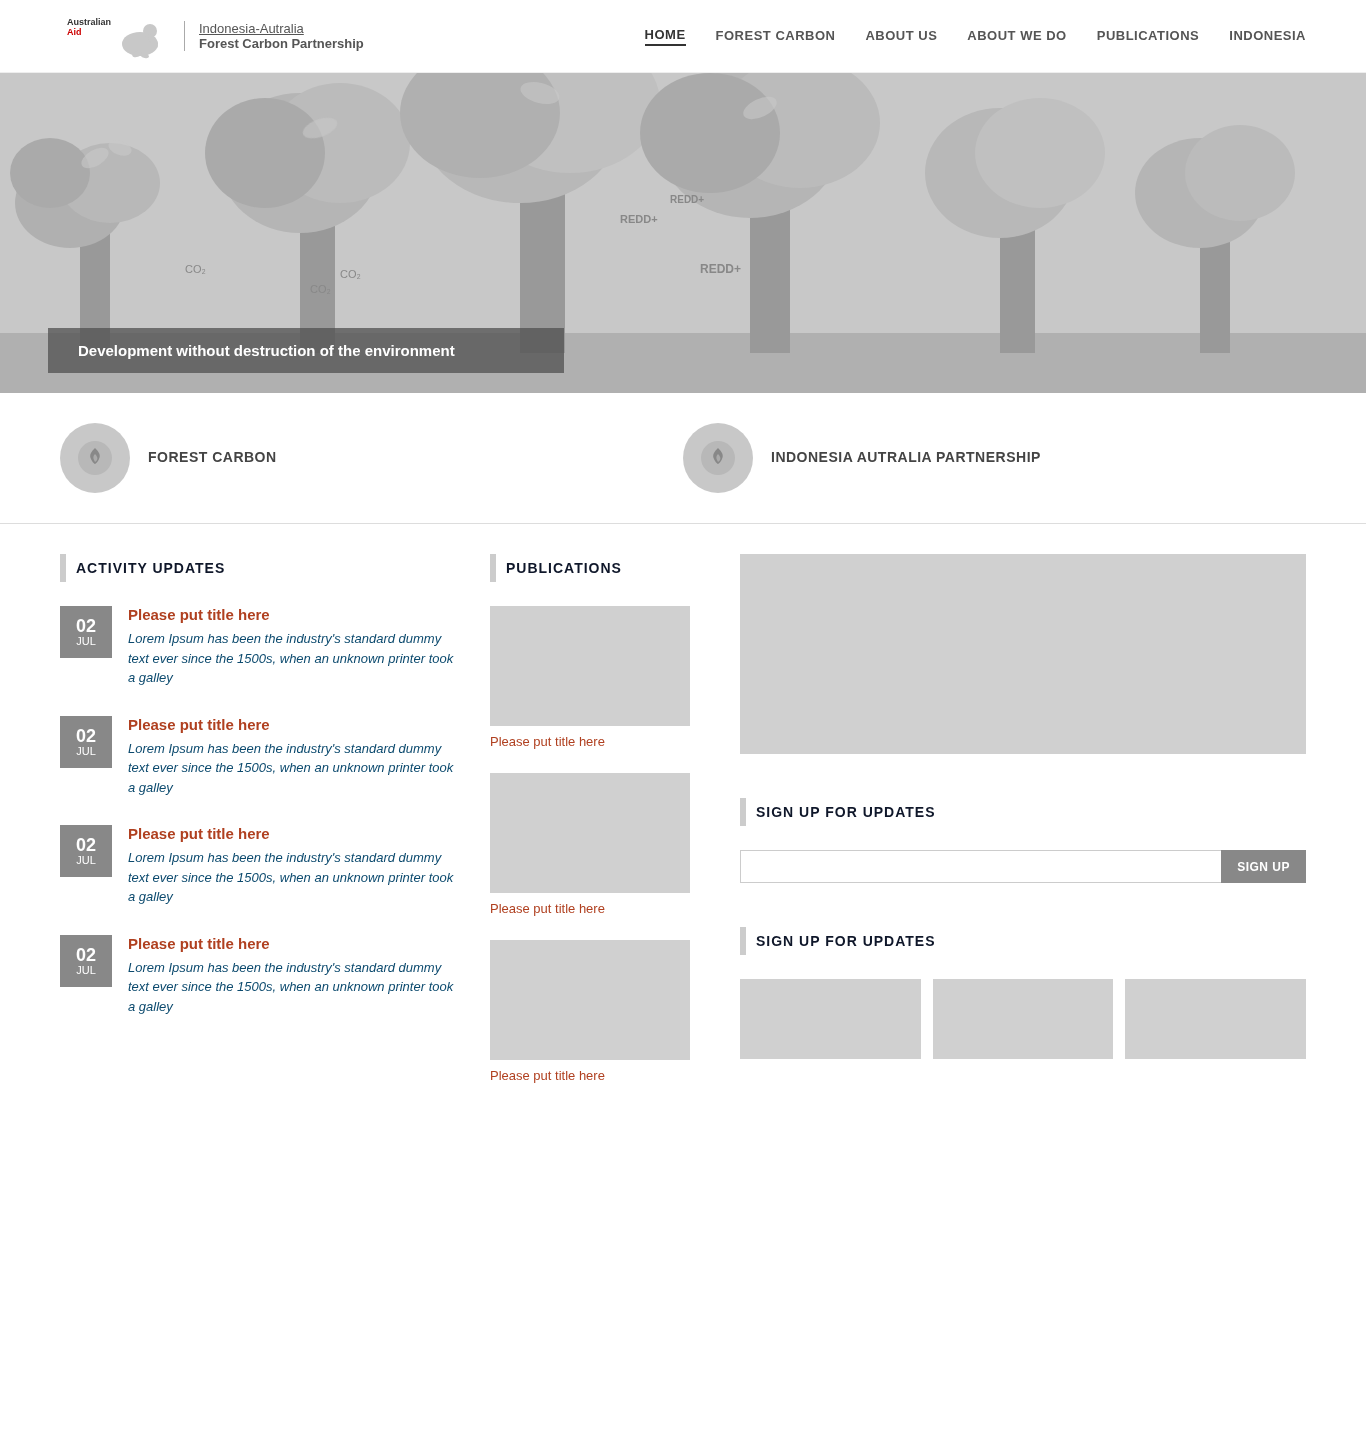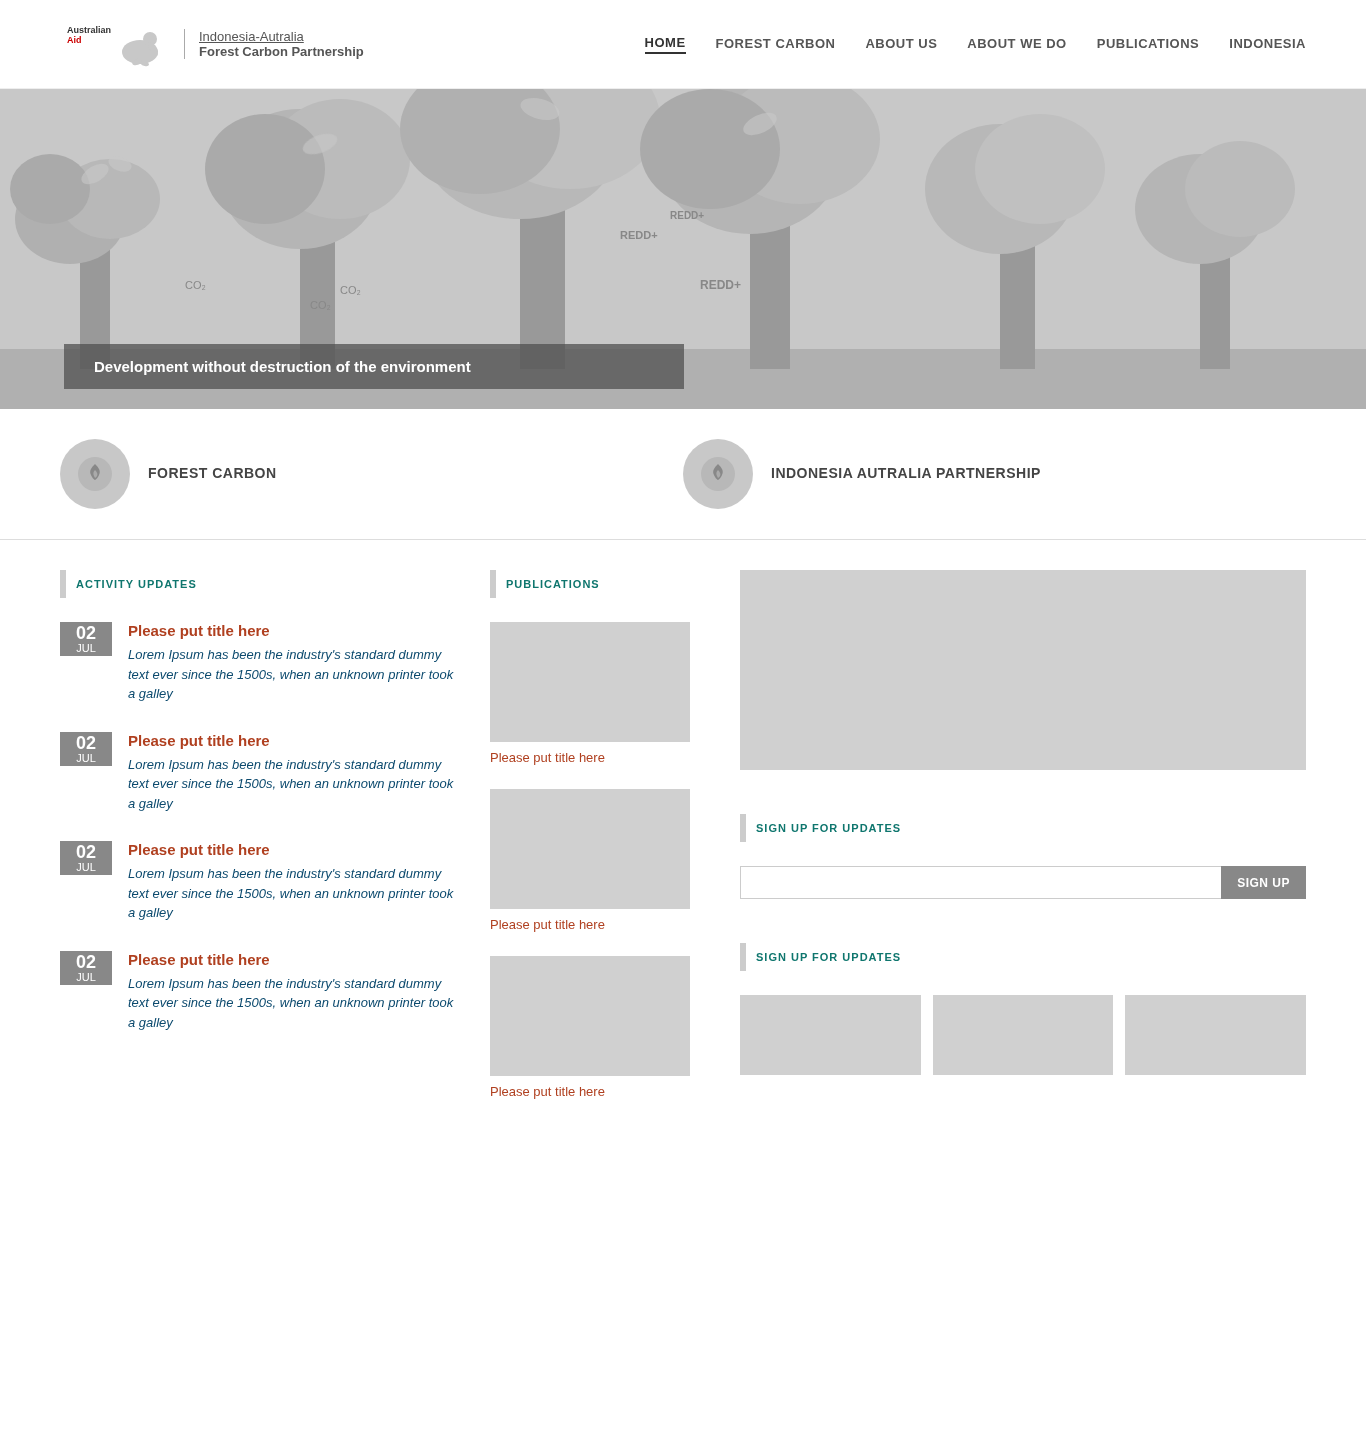--- a/index.html
+++ b/index.html
@@ -2,21 +2,21 @@
 <html><head>
   <meta charset="utf-8">
   <style>
     * { box-sizing: border-box; margin: 0; padding: 0; }
     body { font-family: Arial, sans-serif; background: #fff; color: #333; width: 1366px; }
 
     
     .header {
       display: flex;
       align-items: center;
-      padding: 14px 60px;
+      padding: 6px 60px;
       background: #fff;
       border-bottom: 1px solid #eee;
     }
     .logo-area {
       display: flex;
       align-items: center;
       gap: 14px;
       margin-right: 40px;
     }
     .logo-kangaroo {
@@ -77,27 +77,27 @@
     }
     
     .hero-svg {
       position: absolute;
       top: 0; left: 0;
       width: 100%; height: 100%;
     }
     .hero-caption {
       position: absolute;
       bottom: 20px;
-      left: 64px;
+      left: 48px;
       background: rgba(80,80,80,0.75);
       color: #fff;
       padding: 14px 30px;
       font-size: 15px;
       font-weight: bold;
-      width: 620px;
+      width: 516px;
     }
 
     
     .feature-row {
       display: flex;
       padding: 30px 60px;
       gap: 0;
       background: #fff;
       border-bottom: 1px solid #ddd;
     }
@@ -147,35 +147,35 @@
       align-items: center;
       gap: 10px;
       margin-bottom: 24px;
     }
     .section-title-bar {
       width: 6px;
       height: 28px;
       background: #ccc;
     }
     .section-title-text {
-      font-size: 11px;
-      font-weight: bold;
-      color: #0f766e;
+      font-size: 14px;
+      font-weight: bold;
+      color: #0f172a;
       letter-spacing: 1px;
     }
     .activity-item {
       display: flex;
       gap: 16px;
       margin-bottom: 28px;
     }
     .date-box {
       background: #888;
       color: #fff;
       width: 52px;
-      height: 34px;
+      height: 52px;
       display: flex;
       flex-direction: column;
       align-items: center;
       justify-content: center;
       flex-shrink: 0;
     }
     .date-day {
       font-size: 18px;
       font-weight: bold;
       line-height: 1;

